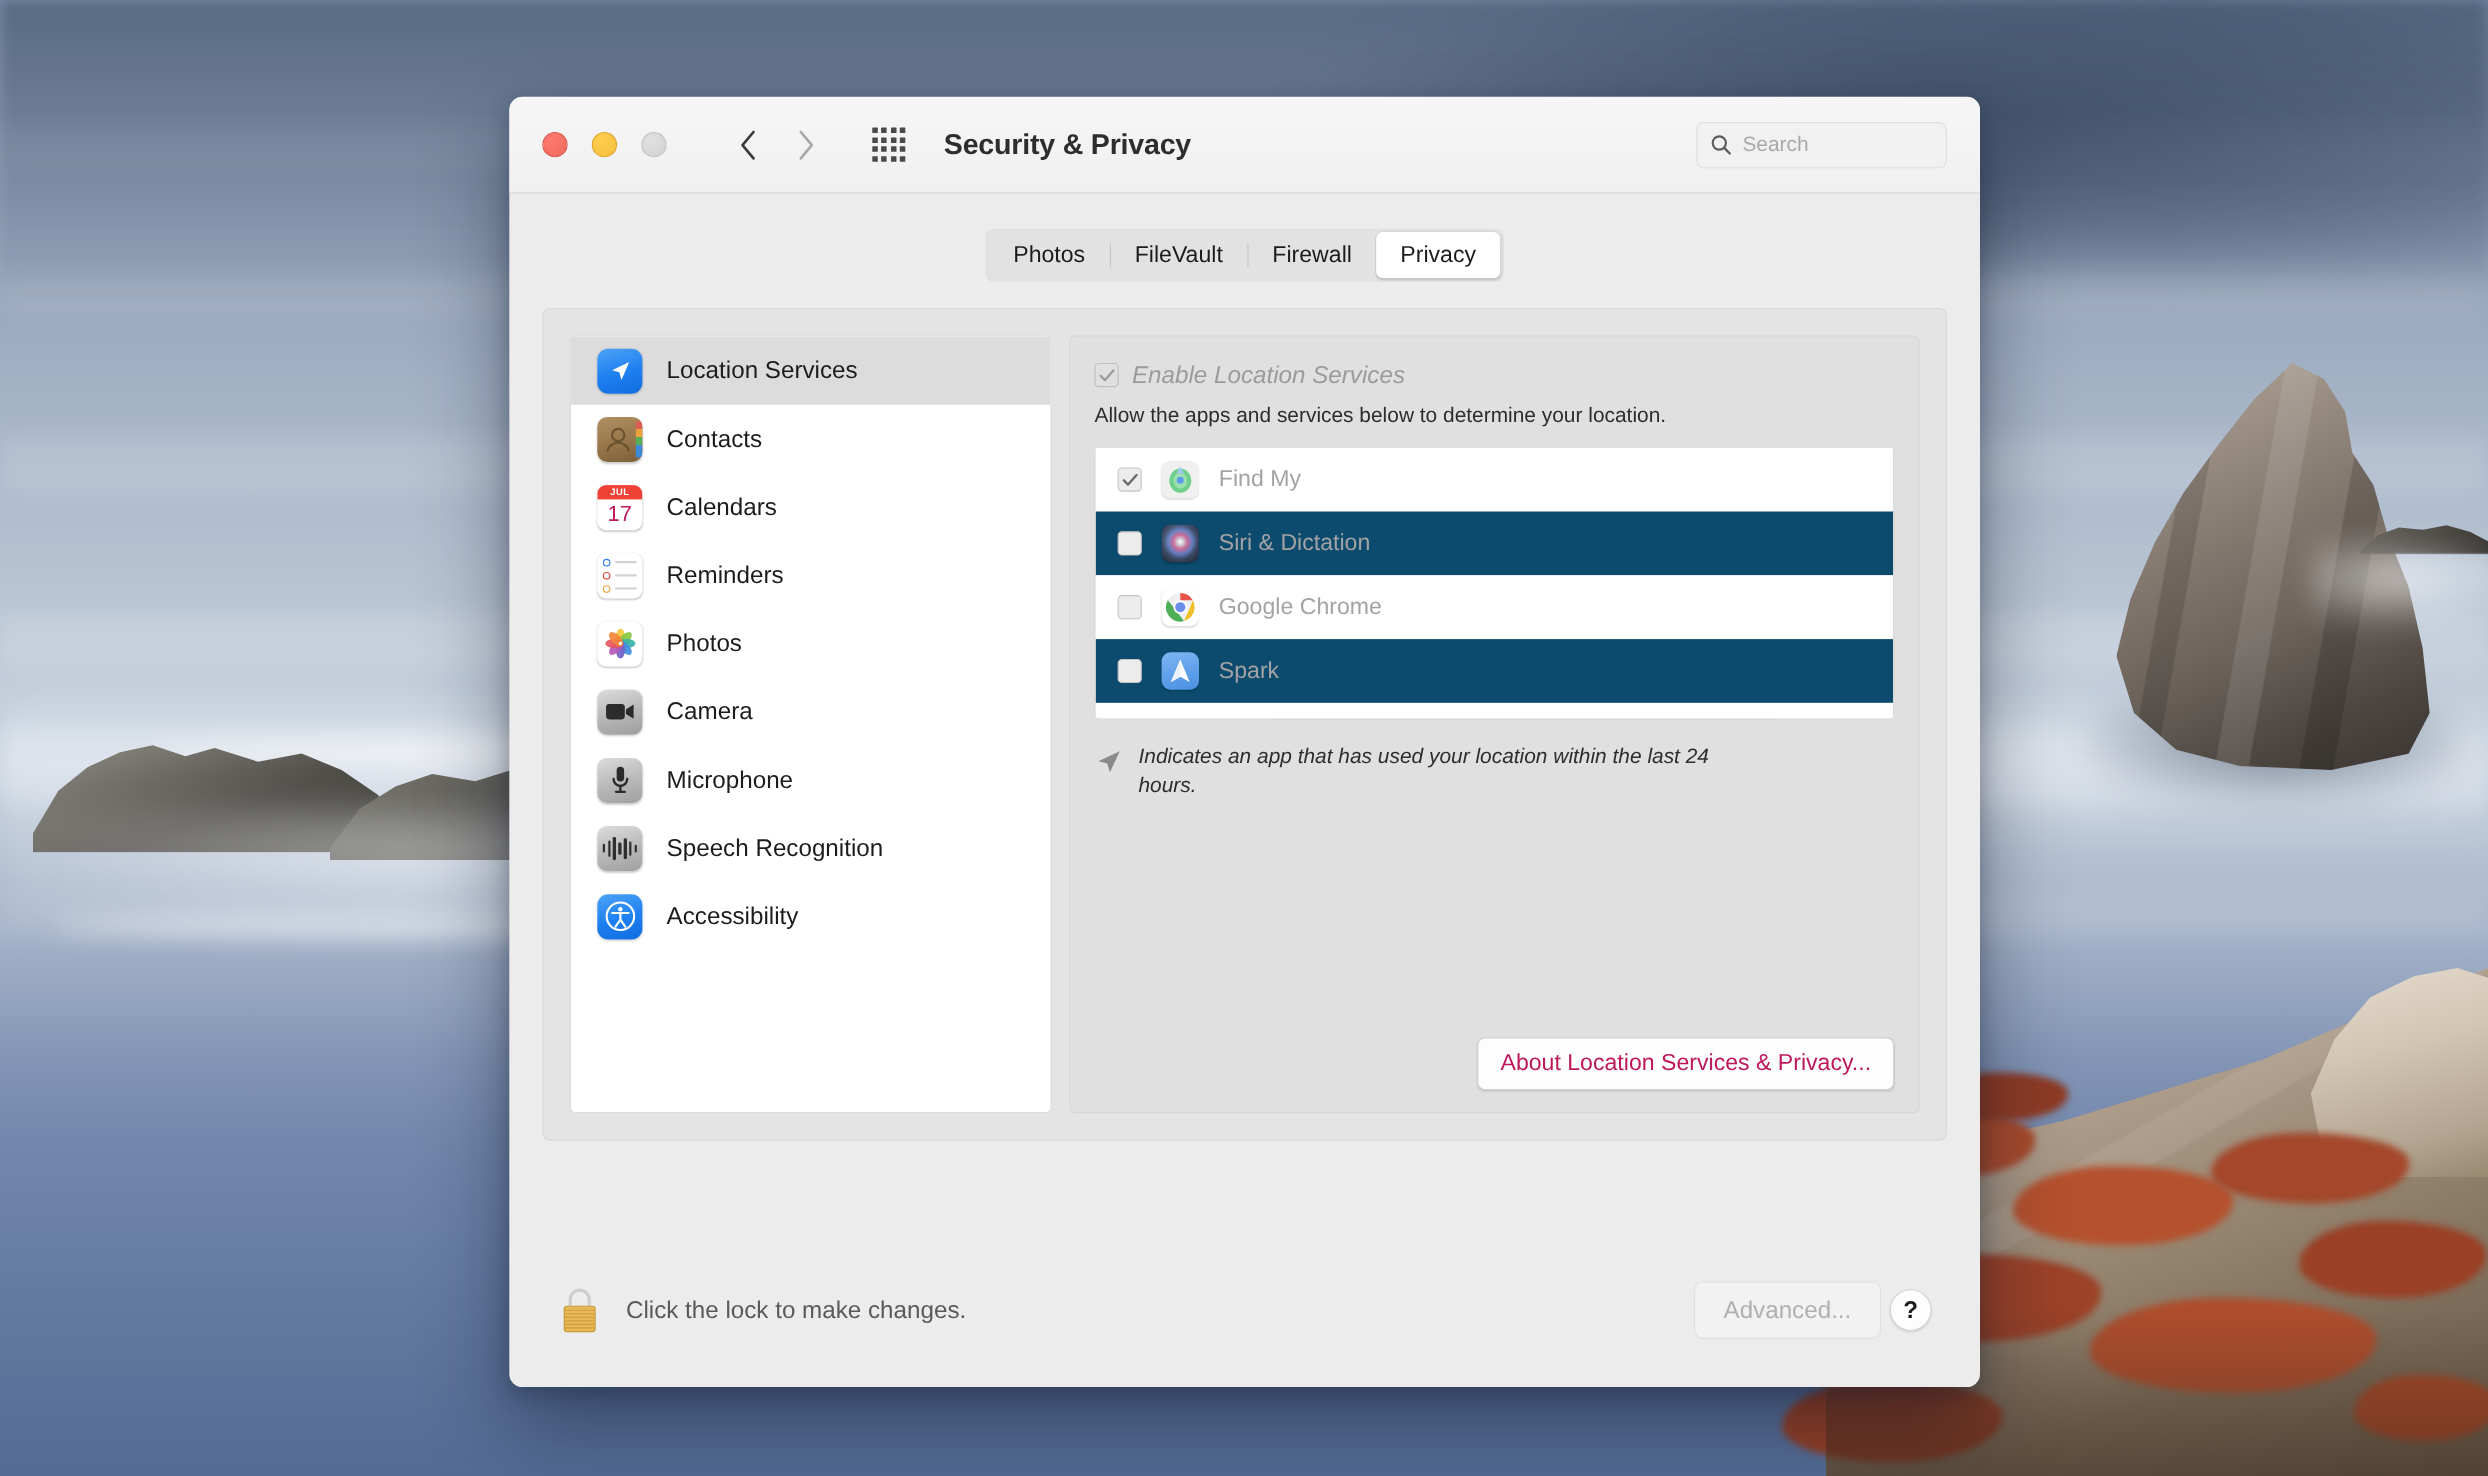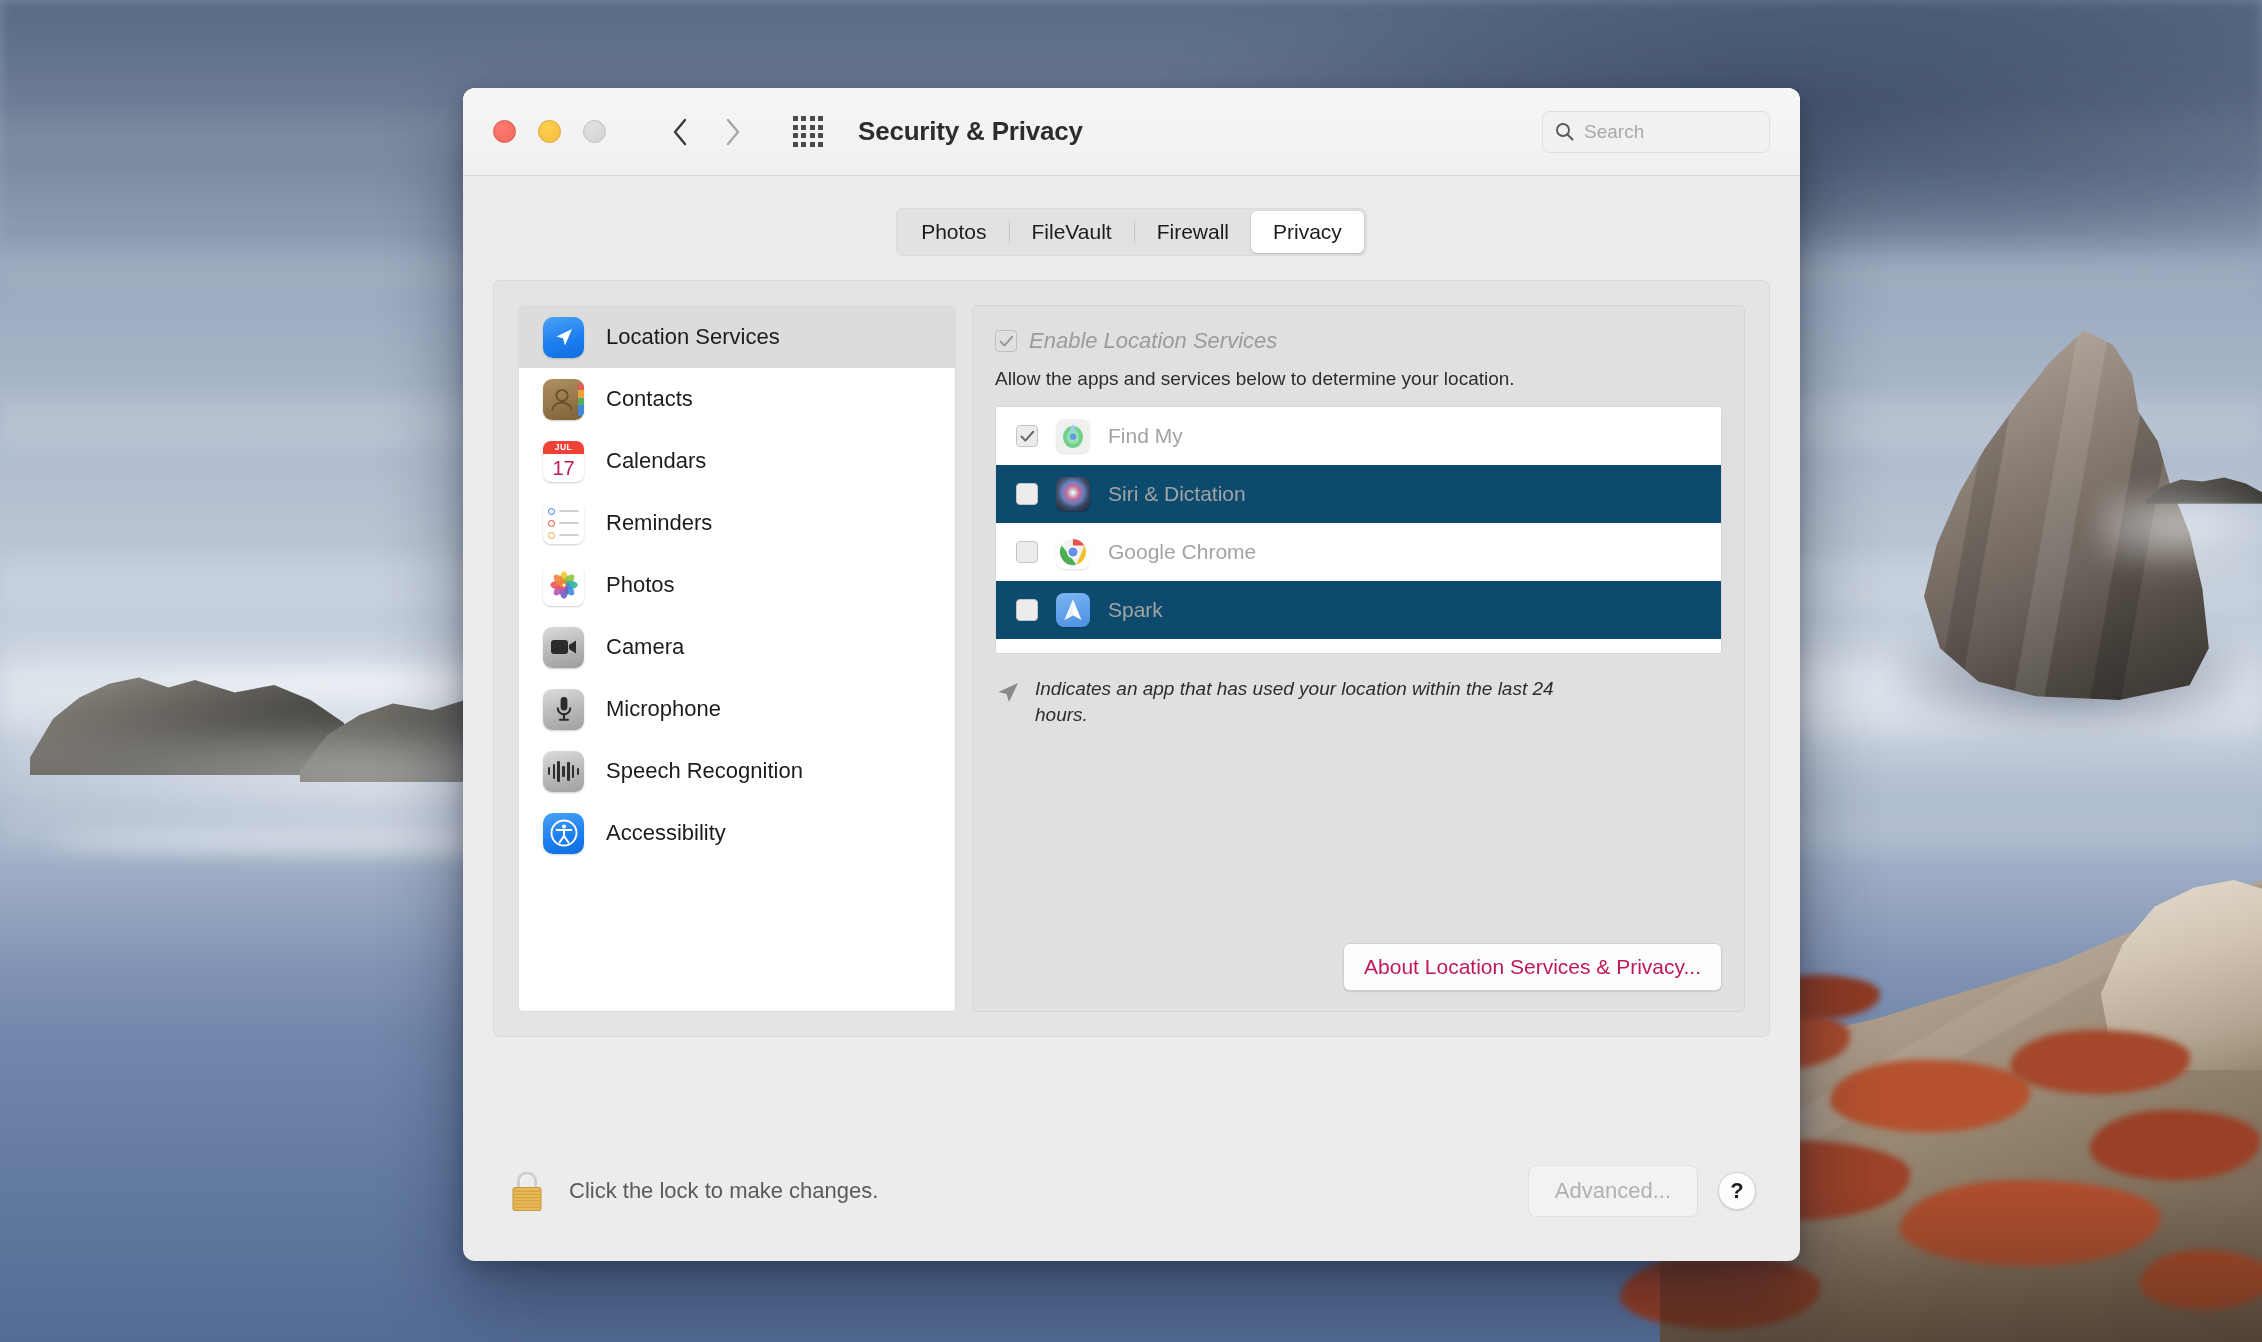--- a/index.html
+++ b/index.html
@@ -407,21 +407,21 @@
   }
 
   
   #bottombar {
     position:absolute; left:0; right:0; bottom:0; height:140px;
     display:flex; align-items:center;
     padding:0 44px;
   }
   #lock-btn { display:flex; align-items:center; gap:22px; cursor:pointer; }
   #lock-text { font-size:22px; color:#5a5a5a; }
-  #bottom-right { margin-left:auto; display:flex; align-items:center; gap:20px; }
+  #bottom-right { margin-left:auto; display:flex; align-items:center; gap:8px; }
   #advanced-btn {
     background:#f2f2f2;
     border:1px solid #e0e0e0;
     border-radius:8px;
     padding:12px 26px;
     font-size:22px; color:#b0b0b0;
     font-family:"Liberation Sans", sans-serif;
     cursor:default;
   }
   #help-btn {

